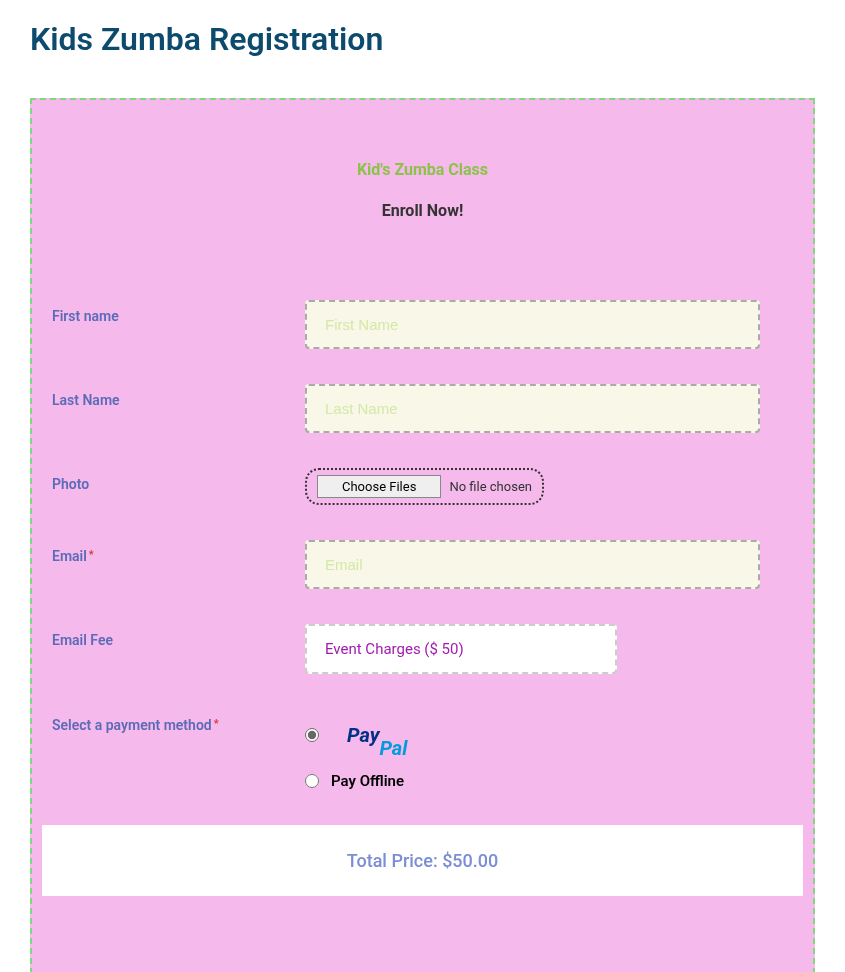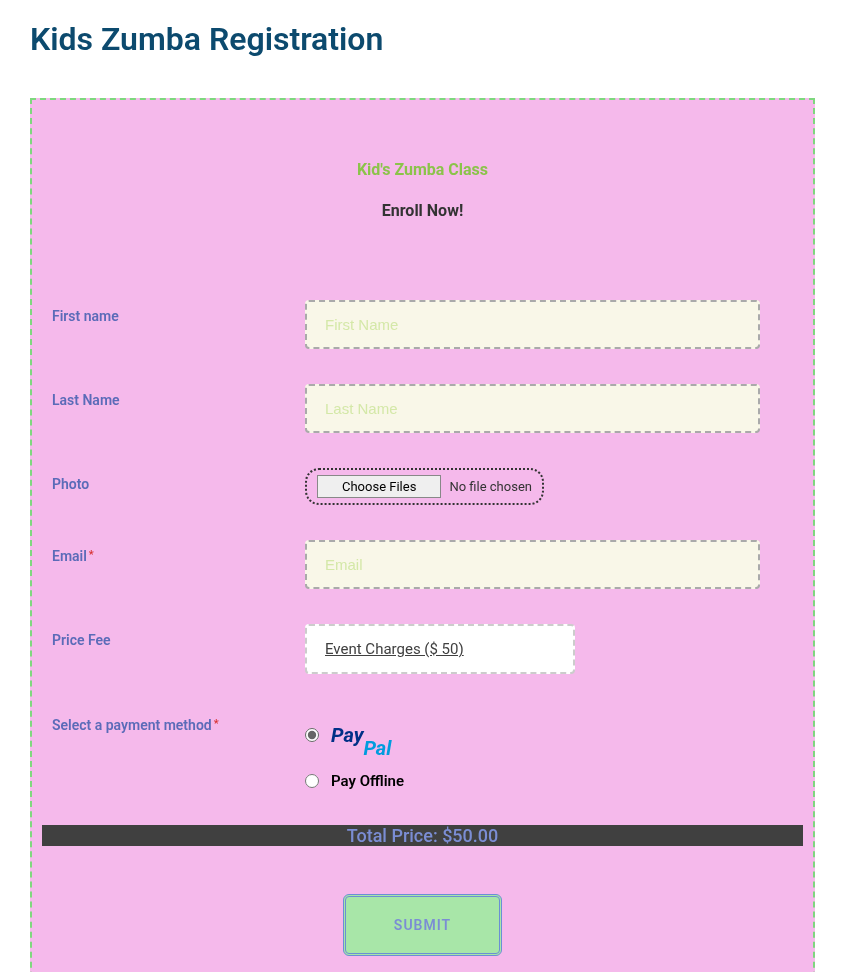--- a/index.html
+++ b/index.html
@@ -91,30 +91,29 @@
       font-size: 13px;
       margin-right: 8px;
       cursor: pointer;
       font-family: inherit;
     }
     .file-status {
       font-size: 13px;
       color: #333;
     }
     .select-input {
-      width: 270px;
+      width: 312px;
       padding: 14px 18px;
       border: 2px dashed #ccc;
       border-radius: 4px;
       font-size: 15px;
       background: #fff;
-      color: #404040;
+      color: #a21caf;
       font-family: inherit;
       appearance: none;
-      text-decoration: underline;
     }
     .payment-options {
       display: flex;
       flex-direction: column;
       gap: 12px;
     }
     .payment-option {
       display: flex;
       align-items: center;
       gap: 12px;
@@ -126,34 +125,36 @@
     }
     .paypal-logo {
       display: flex;
       align-items: center;
       font-size: 20px;
       font-weight: bold;
       font-style: italic;
     }
     .paypal-p1 {
       color: #003087;
+      margin-left: 16px;
     }
     .paypal-p2 {
       color: #009cde;
       margin-top: 27px;
     }
     .pay-offline-label {
       font-size: 15px;
       font-weight: 600;
       color: #000000;
     }
     .total-price-bar {
-      background: #404040;
+      background: #ffffff;
+      padding: 25px;
       text-align: center;
-      margin: 30px -5px 48px -5px;
+      margin: 30px -5px 84px -5px;
     }
     .total-price-text {
       color: #7b8dd4;
       font-size: 18px;
       font-weight: 500;
     }
     .submit-wrapper {
       text-align: center;
     }
     .submit-button {
@@ -206,21 +207,21 @@
   </div>
 
   <div class="form-row">
     <div class="form-label required">Email</div>
     <div class="form-control-wrapper">
       <input type="email" class="text-input" placeholder="Email" style="">
     </div>
   </div>
 
   <div class="form-row">
-    <div class="form-label">Price Fee</div>
+    <div class="form-label">Email Fee</div>
     <div class="form-control-wrapper">
       <select class="select-input">
         <option>Event Charges ($ 50)</option>
       </select>
     </div>
   </div>
 
   <div class="form-row">
     <div class="form-label required">Select a payment method</div>
     <div class="form-control-wrapper">

